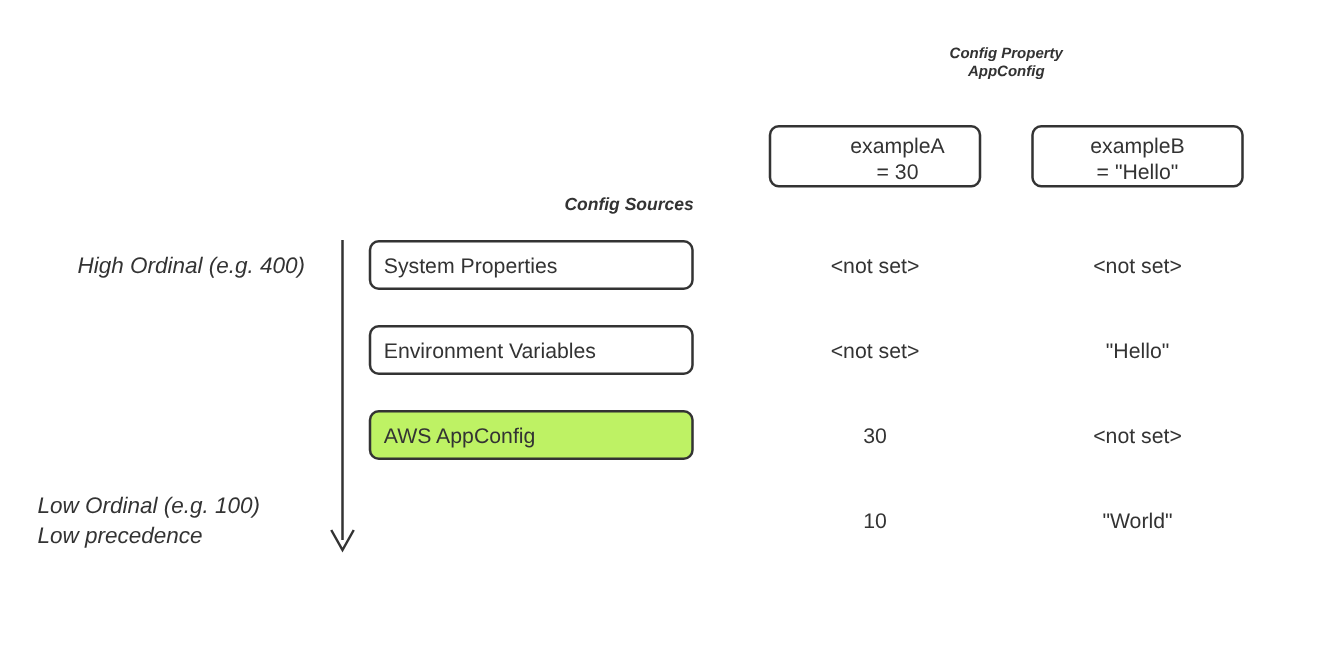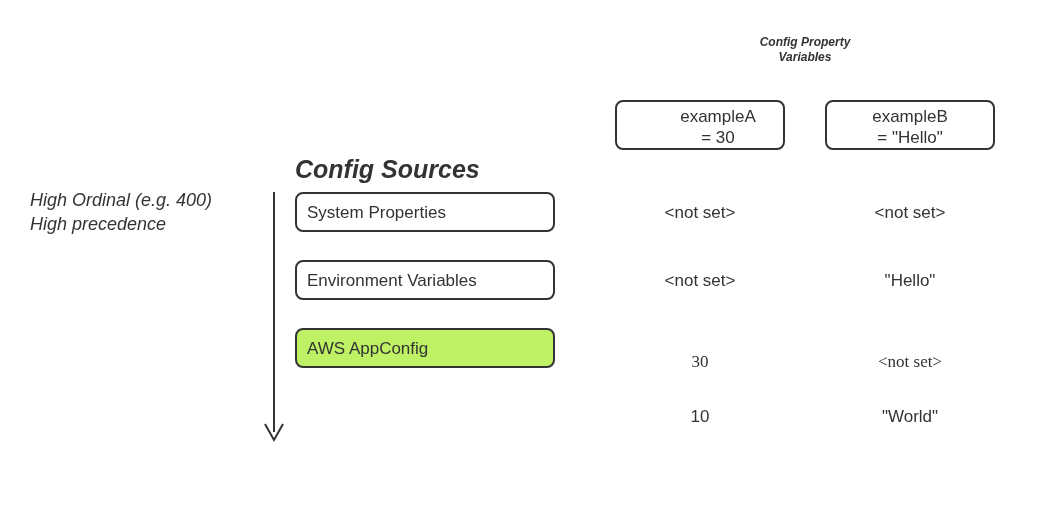--- a/index.html
+++ b/index.html
@@ -26,24 +26,24 @@
     font-style: italic;
     font-size: 12px;
     line-height: 1.25;
     color: #333;
   }
   .sources-title {
     position: absolute;
     left: 295px;
     top: 155px;
     width: 260px;
-    text-align: left;
+    text-align: right;
     font-weight: 700;
     font-style: italic;
-    font-size: 25px;
+    font-size: 14px;
     color: #333;
   }
   .prop-box {
     position: absolute;
     width: 170px;
     height: 50px;
     border: 2px solid #333;
     border-radius: 8px;
     background: #fff;
     text-align: center;
@@ -78,65 +78,68 @@
   .val {
     position: absolute;
     width: 170px;
     text-align: center;
     font-size: 17px;
   }
   .colA { left: 615px; }
   .colB { left: 825px; }
   .vrow1 { top: 203px; }
   .vrow2 { top: 271px; }
-  .vrow3 { top: 352px; font-family: Liberation Serif, serif; }
+  .vrow3 { top: 339px; }
   .vrow4 { top: 407px; }
   .ordinal-label {
     position: absolute;
     left: 30px;
     width: 220px;
     font-style: italic;
     font-size: 18px;
     line-height: 1.35;
     color: #333;
   }
-  .ord-high { top: 188px; }
+  .ord-high { top: 200px; margin-left: 32px; }
   .ord-low  { top: 392px; }
   .arrow-svg {
     position: absolute;
     left: 259px;
     top: 192px;
     width: 30px;
     height: 254px;
   }
 </style>
 </head>
 <body>
 
 <div class="canvas">
 
   <div class="examples-title">
     <span>Config Property</span><br>
-    <span>Variables</span>
+    <span>AppConfig</span>
   </div>
 
   <div class="sources-title">Config Sources</div>
 
   <div class="prop-box prop-a">
     <span>exampleA</span><br>
     <span>= 30</span>
   </div>
   <div class="prop-box prop-b">
     <span>exampleB</span><br>
     <span>= "Hello"</span>
   </div>
 
   <div class="ordinal-label ord-high">
     <span>High Ordinal (e.g. 400)</span><br>
-    <span>High precedence</span>
+  </div>
+  <div class="ordinal-label ord-low">
+    <span>Low Ordinal (e.g. 100)</span><br>
+    <span>Low precedence</span>
   </div>
 
   <svg class="arrow-svg" viewBox="0 0 30 254">
     <line x1="15" y1="0" x2="15" y2="240" stroke="#333" stroke-width="2"></line>
     <polyline points="6,232 15,248 24,232" fill="none" stroke="#333" stroke-width="2"></polyline>
   </svg>
 
   <div class="source-box row1">
     <span>System Properties</span>
   </div>

